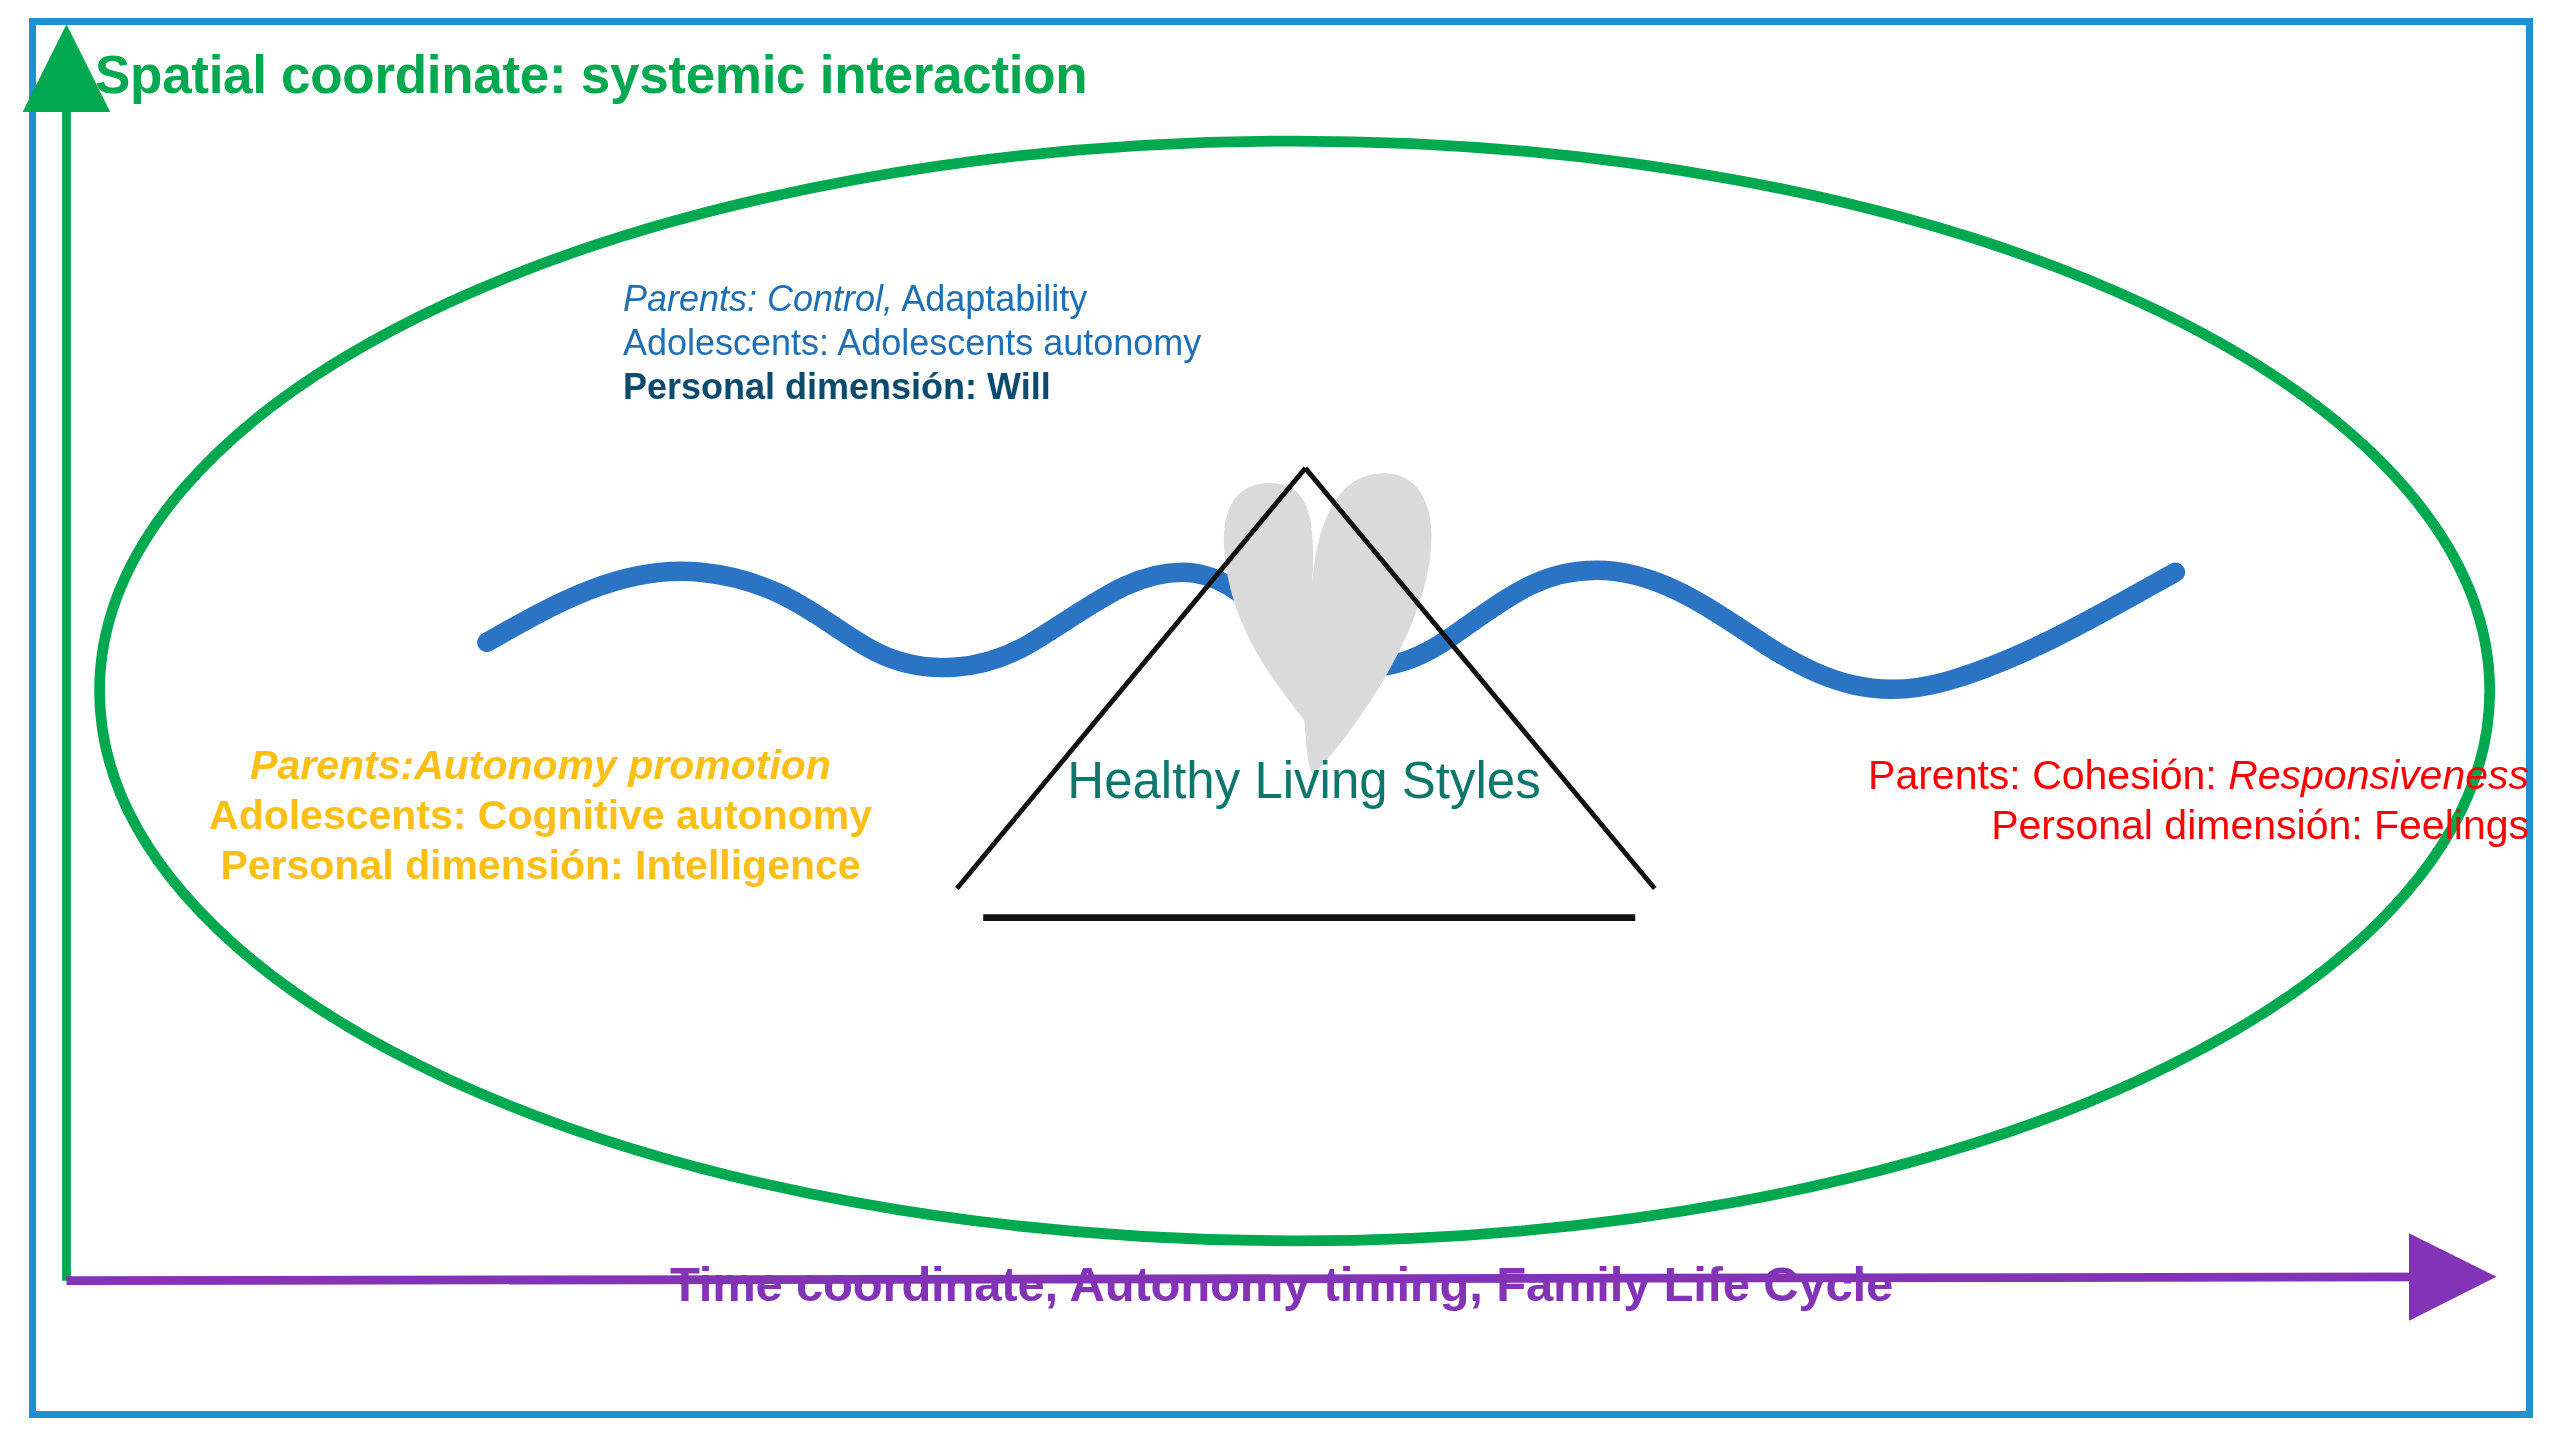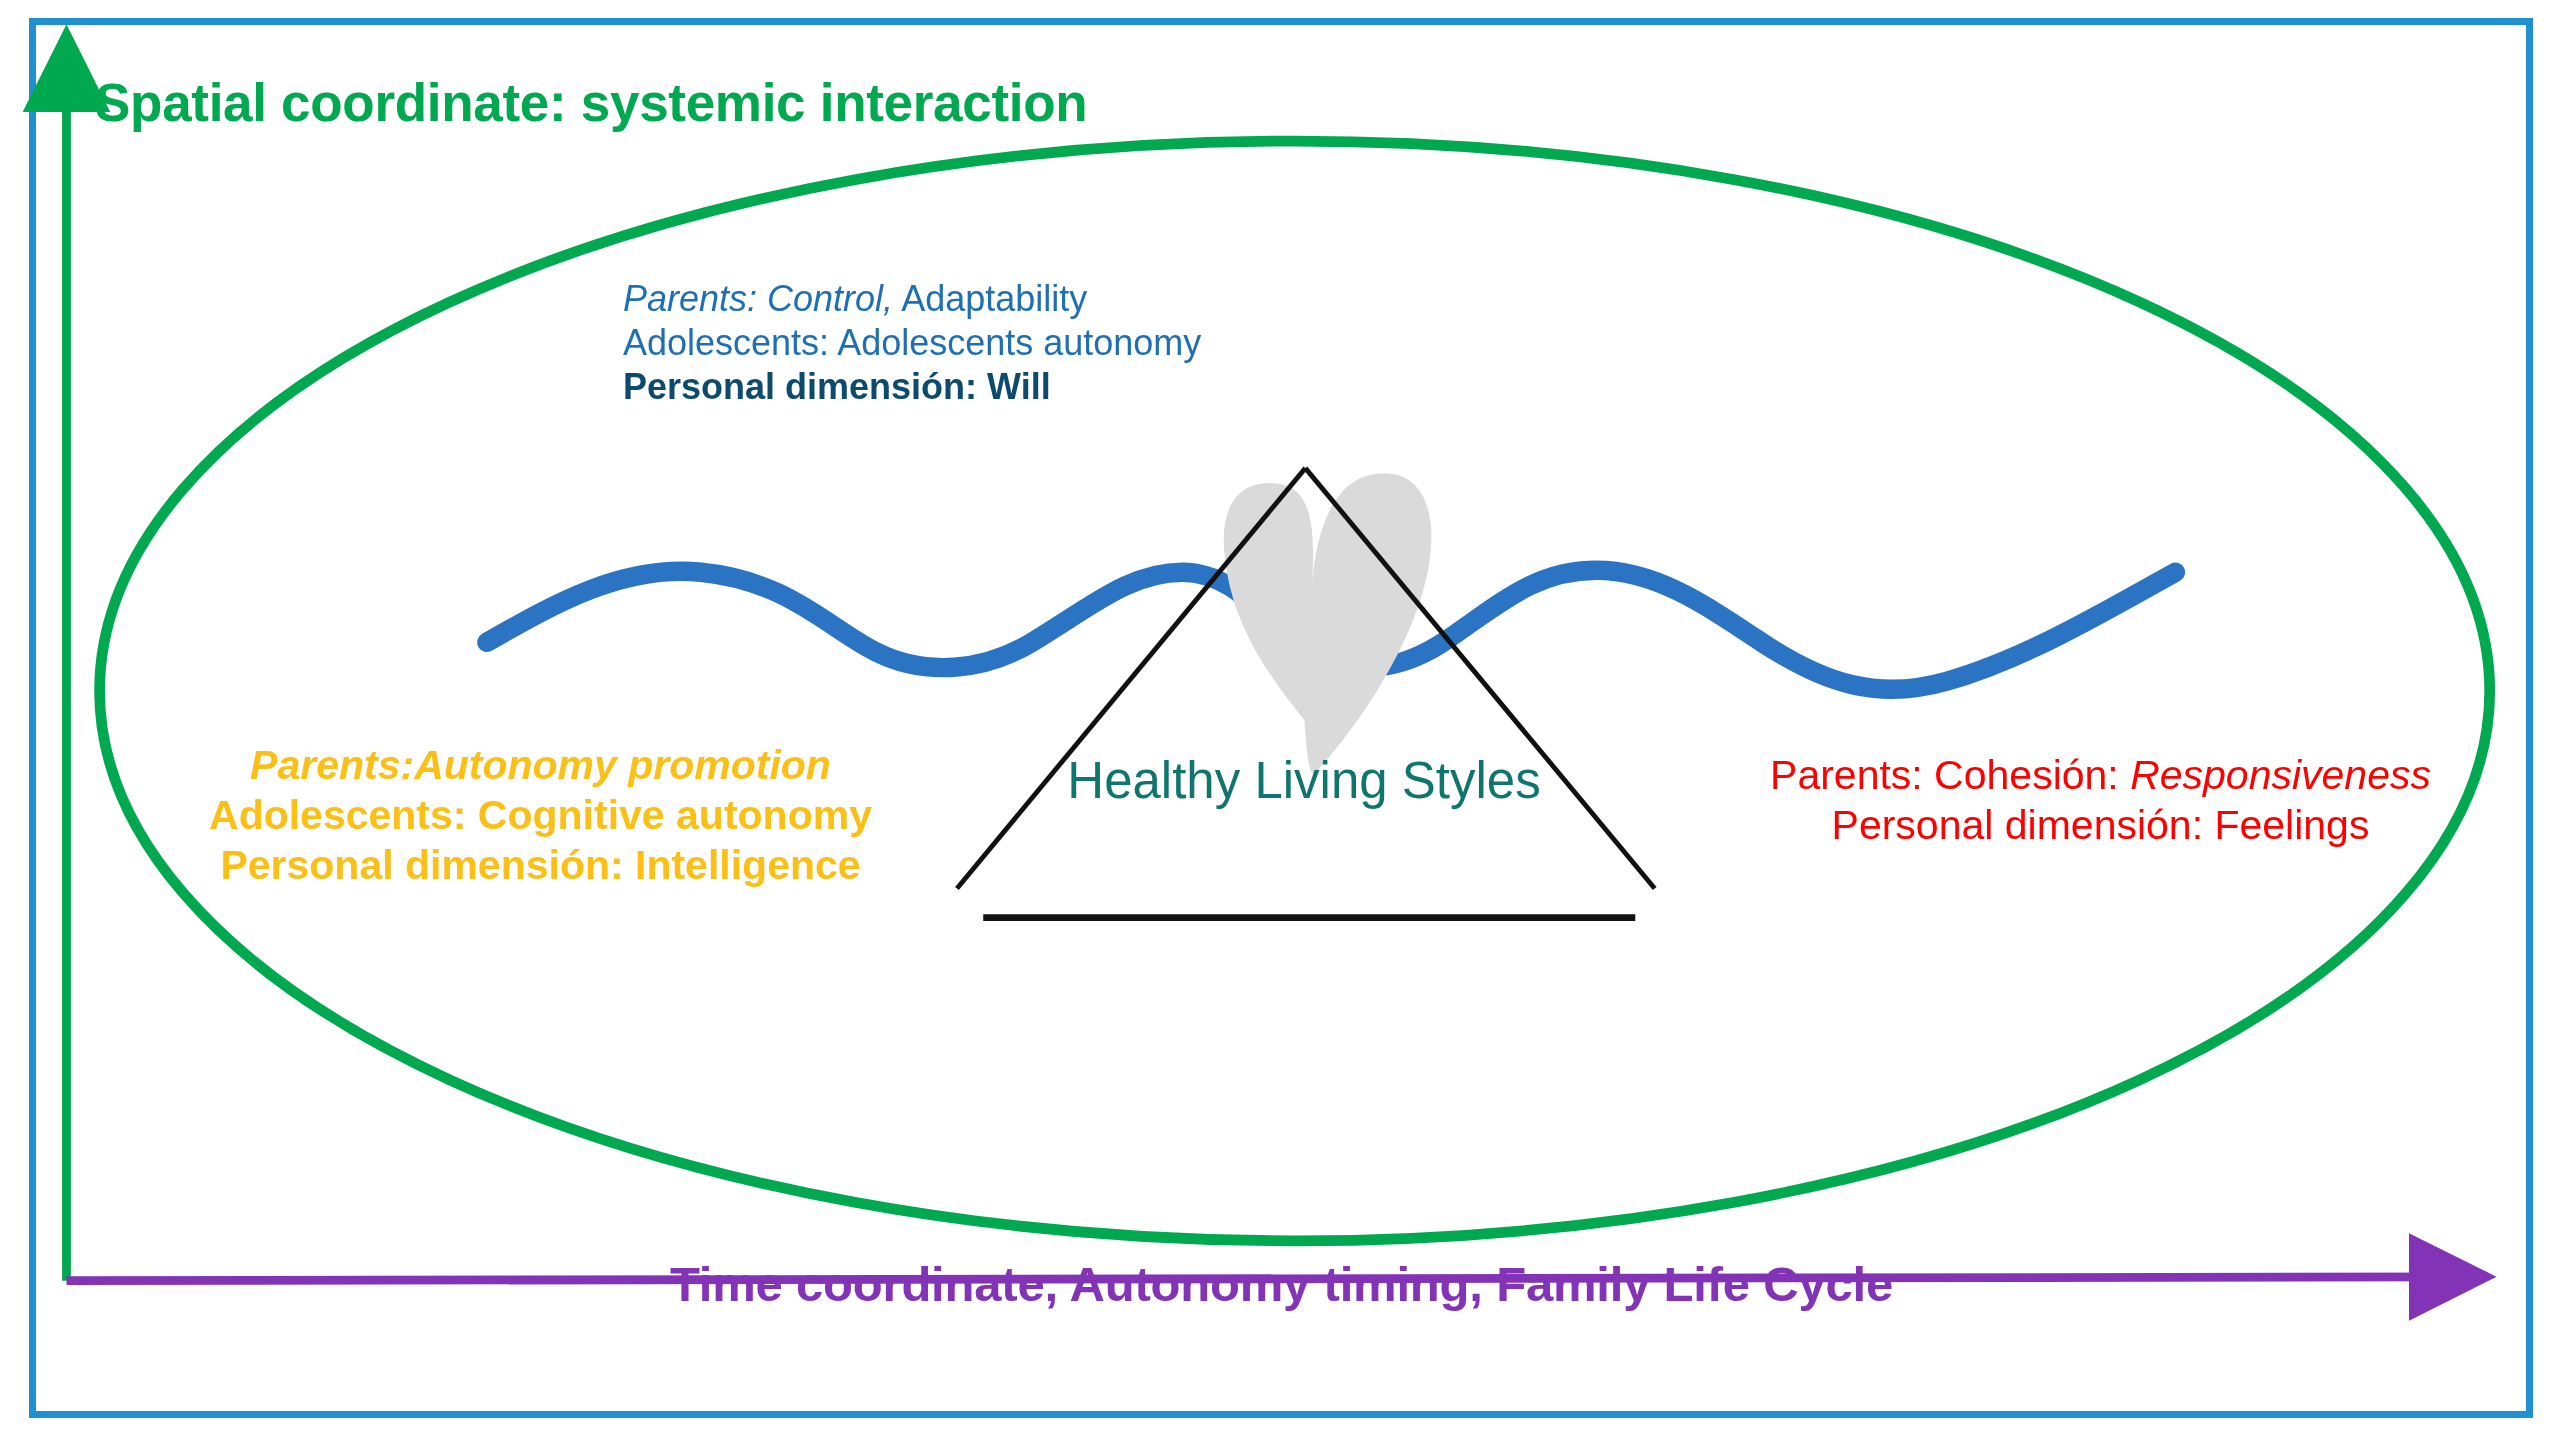--- a/index.html
+++ b/index.html
@@ -44,21 +44,20 @@
     white-space: nowrap;
     line-height: 1.22;
   }
   #spatial-axis-label {
     left: 95px;
     top: 43px;
     font-size: 53px;
     font-weight: bold;
     color: #00A84F;
     letter-spacing: -0.3px;
-    margin-top: 28px;
   }
   #time-axis-label {
     left: 0px;
     top: 1255px;
     width: 2563px;
     text-align: center;
     font-size: 49px;
     font-weight: bold;
     color: #8333B5;
     letter-spacing: -0.2px;
@@ -87,21 +86,21 @@
   }
   #block-left .l1 { font-style: italic; font-weight: bold; }
   #block-left .l2 { font-weight: bold; }
   #block-left .l3 { font-weight: bold; }
 
   
   #block-right {
     left: 1672px;
     top: 750px;
     width: 857px;
-    text-align: center;
+    text-align: right;
     color: #FF0000;
     font-size: 41px;
   }
   #block-right .l1 em { font-style: italic; }
   #block-right .l3 { font-weight: normal; }
 
   
   #center-label {
     left: 973px;
     top: 750px;

